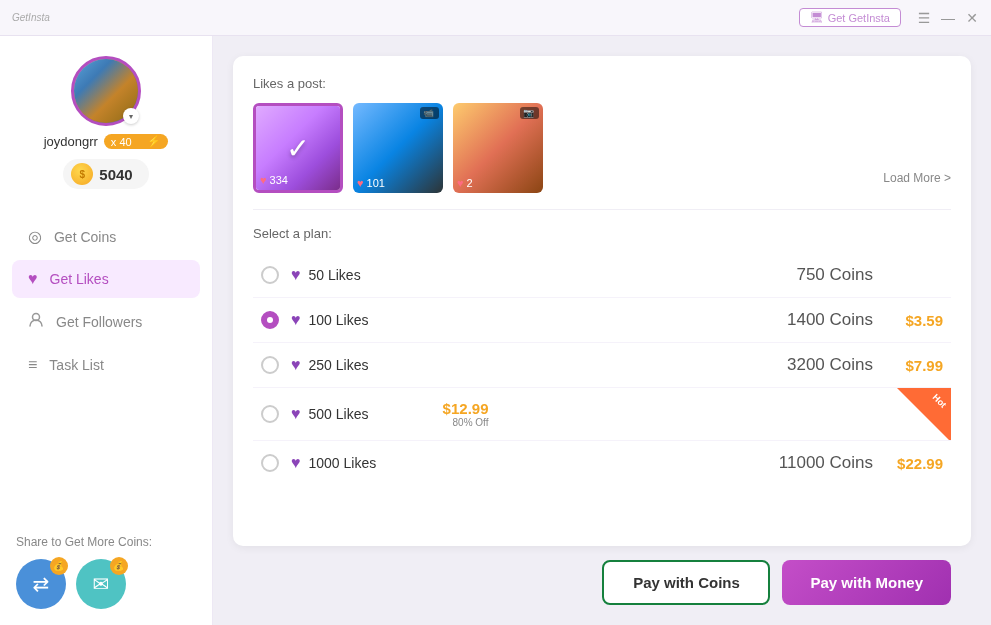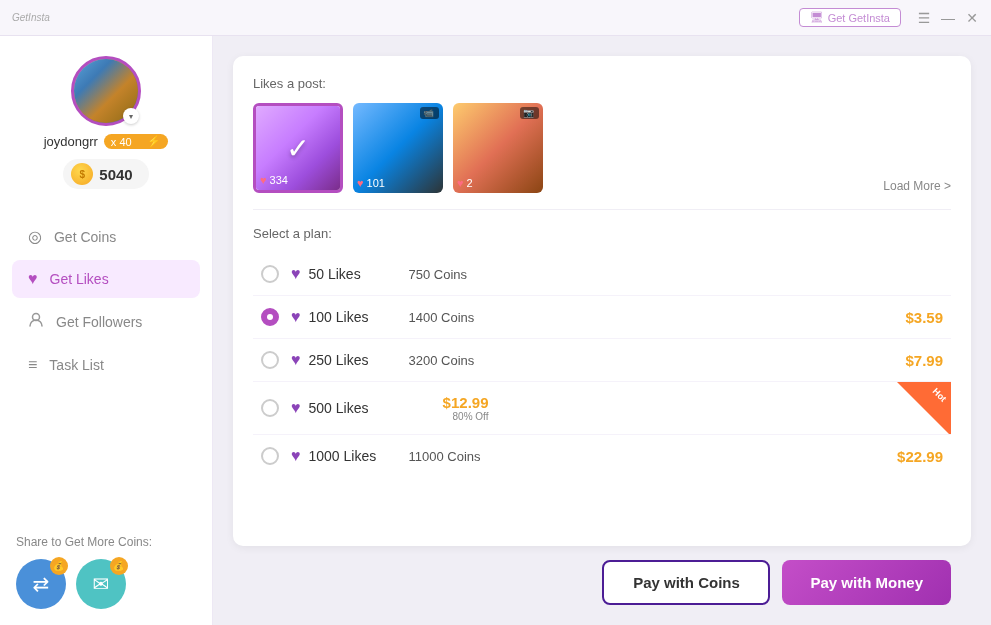--- a/index.html
+++ b/index.html
@@ -334,21 +334,21 @@
 
     .load-more-btn {
       background: none;
       border: none;
       color: #888;
       font-size: 12px;
       cursor: pointer;
       margin-left: auto;
       white-space: nowrap;
       align-self: flex-end;
-      margin-bottom: 0;
+      margin-bottom: 8px;
     }
 
     .divider {
       border: none;
       border-top: 1px solid #f0eef5;
       margin-bottom: 16px;
     }
 
     
     .plans-list {
@@ -394,25 +394,25 @@
       font-size: 16px;
       margin-right: 8px;
     }
     .plan-name {
       font-size: 14px;
       color: #333;
       font-weight: 500;
       min-width: 100px;
     }
     .plan-coins {
-      font-size: 13px;
+      font-size: 17px;
       color: #555;
       margin-left: auto;
       flex: 1;
-      text-align: left;
+      text-align: right;
     }
     .plan-price {
       font-size: 15px;
       font-weight: 700;
       color: #f5a623;
       min-width: 70px;
       text-align: right;
     }
     .hot-corner {
       position: absolute;
@@ -451,21 +451,21 @@
     
     .bottom-bar {
       display: flex;
       justify-content: flex-end;
       gap: 12px;
       padding: 14px 20px 0 20px;
       flex-shrink: 0;
     }
     .pay-coins-btn {
       background: white;
-      border: 2px solid #4c1d95;
+      border: 2px solid #15803d;
       border-radius: 8px;
       padding: 12px 28px;
       font-size: 15px;
       font-weight: 600;
       color: #333;
       cursor: pointer;
       min-width: 168px;
     }
     .pay-money-btn {
       background: linear-gradient(135deg, #c44ec8, #a030b0);

